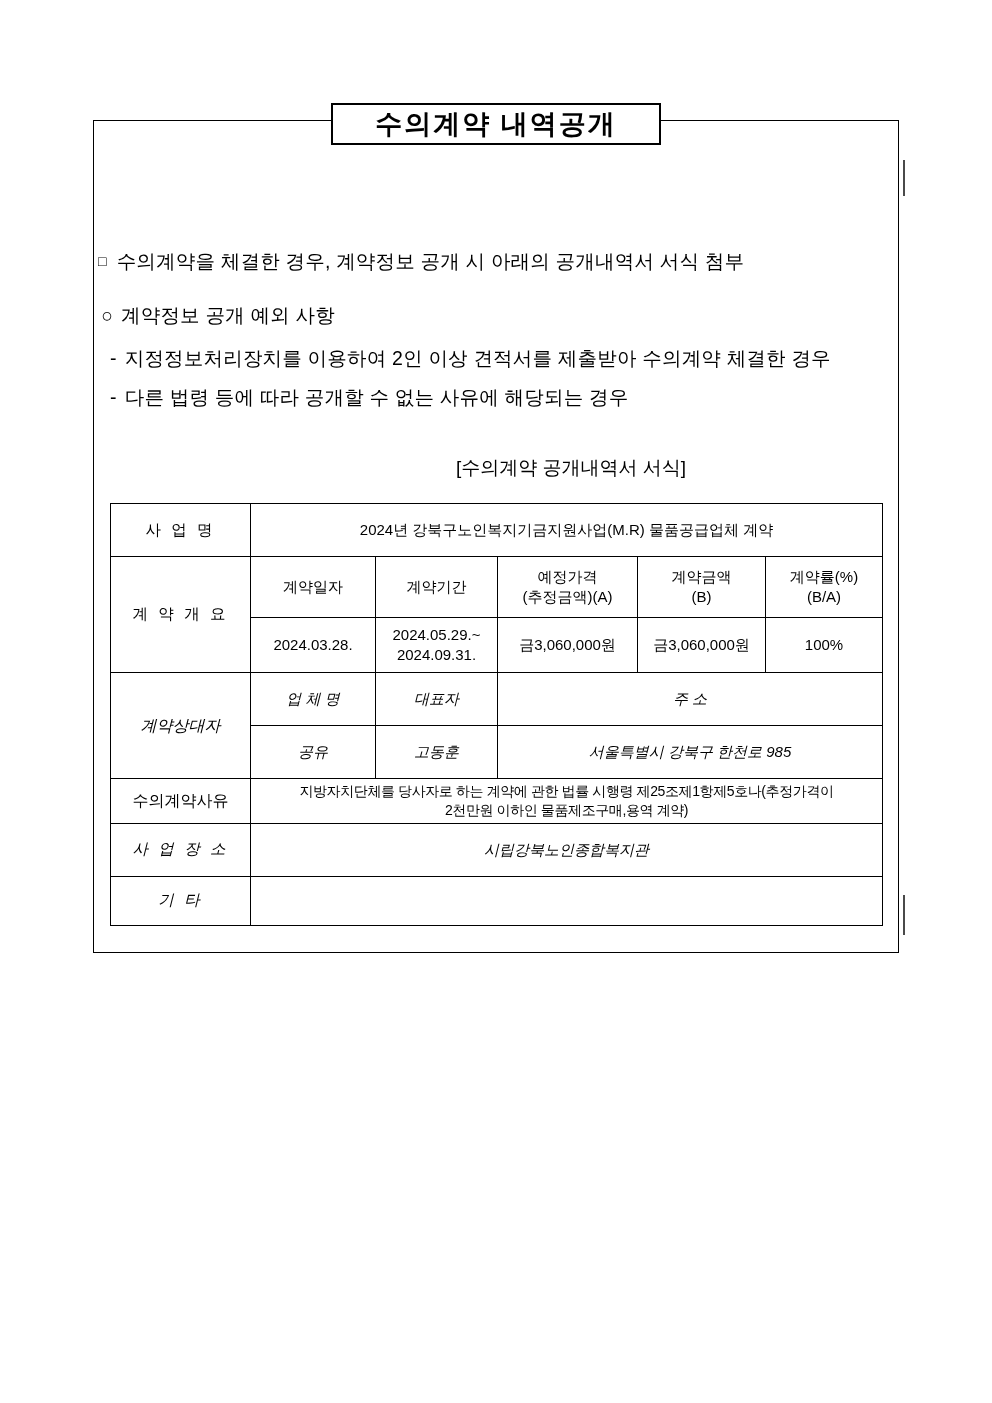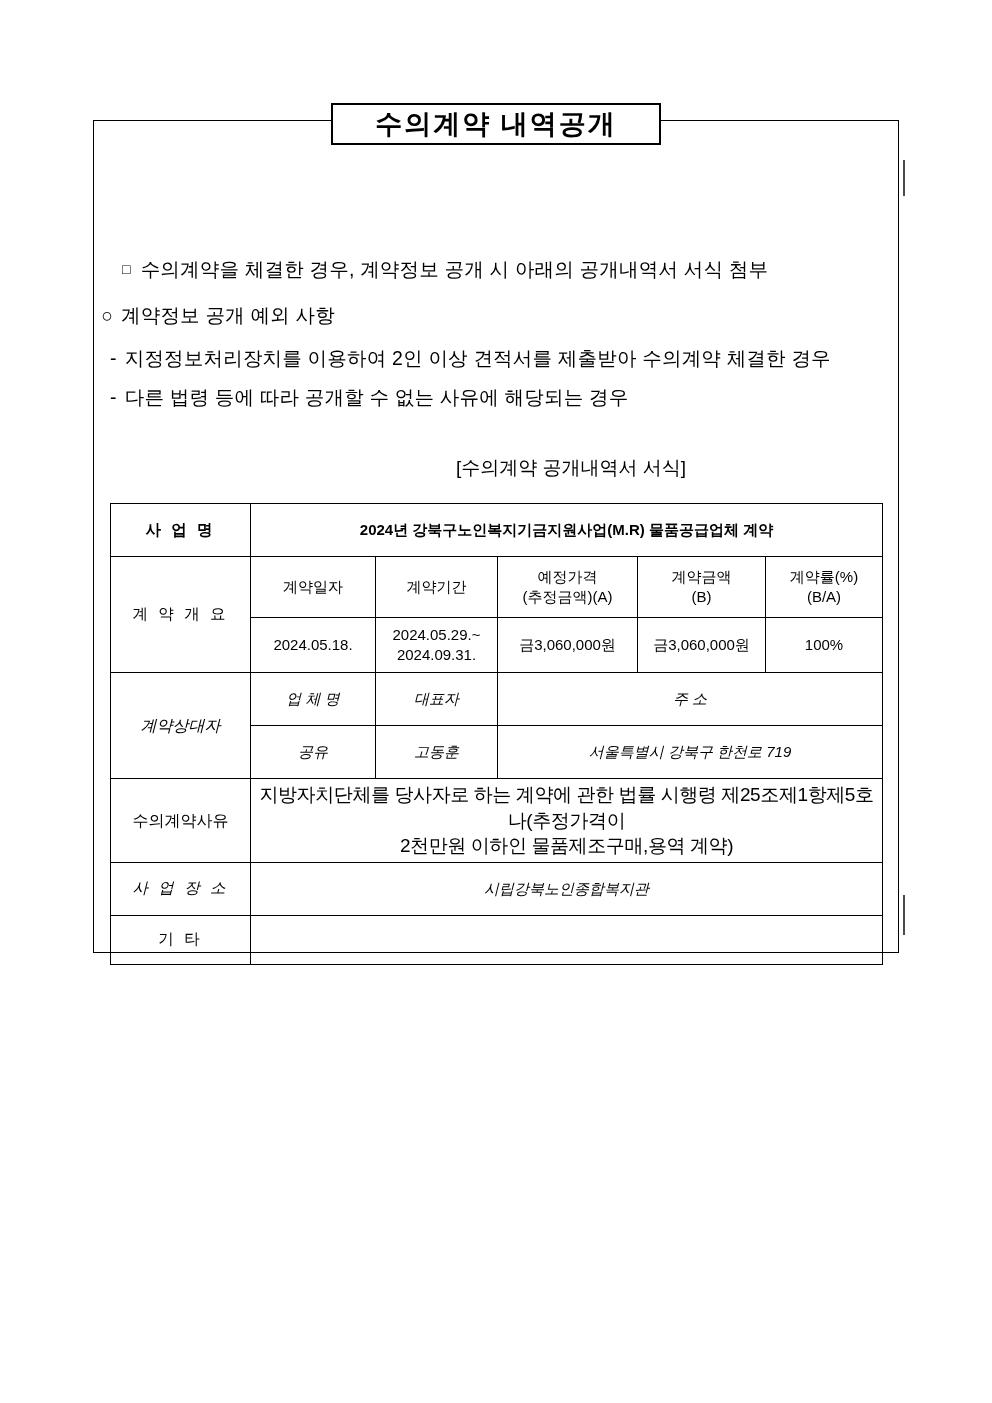--- a/index.html
+++ b/index.html
@@ -62,21 +62,21 @@
     left: 93px;
     top: 240px;
     width: 806px;
   }
   .bullet-line {
     font-size: 19.5px;
     letter-spacing: 0.2px;
     white-space: nowrap;
     color: #000;
   }
-  .b1 { position: absolute; left: 5px;  top: 16px; margin-left: 24px; }
+  .b1 { position: absolute; left: 5px;  top: 8px; }
   .b1 .marker { font-size: 14px; vertical-align: 2px; margin-right: 10px; }
   .b2 { position: absolute; left: 8px;  top: 62px; }
   .b2 .marker { margin-right: 8px; }
   .b3 { position: absolute; left: 17px; top: 105px; text-align: center; }
   .b3 .marker { margin-right: 8px; }
   .b4 { position: absolute; left: 17px; top: 144px; }
   .b4 .marker { margin-right: 8px; }
 
   .form-caption {
     position: absolute;
@@ -107,32 +107,32 @@
   .lbl {
     font-size: 15.5px;
     letter-spacing: 3px;
   }
   .lbl-tight {
     font-size: 16px;
     letter-spacing: 0px;
   }
   .h-row td { height: 54px; }
   .v-row td { height: 48px; }
-  .row-sabeop td { height: 46px; font-weight: bold; }
+  .row-sabeop td { height: 46px; }
   .two-line { line-height: 1.45; }
   .reason-cell {
     text-align: left;
-    font-size: 19px;
+    font-size: 14px;
     line-height: 1.45;
     padding: 4px 6px;
     letter-spacing: -0.4px;
     margin-top: 28px;
   }
   .row-small td { height: 46px; font-style: italic; }
-  .row-etc td { height: 42px; }
+  .row-etc td { height: 42px; font-style: italic; }
 
   
   .edge-mark {
     position: absolute;
     background: #4a4a4a;
     width: 2px;
   }
 </style>
 </head>
 <body>
@@ -192,41 +192,41 @@
           <div>계약금액</div>
           <div>(B)</div>
         </td>
         <td class="two-line">
           <div>계약률(%)</div>
           <div>(B/A)</div>
         </td>
       </tr>
 
       <tr class="v-row">
-        <td>2024.05.18.</td>
+        <td>2024.03.28.</td>
         <td class="two-line">
           <div>2024.05.29.~</div>
           <div>2024.09.31.</div>
         </td>
         <td>금3,060,000원</td>
         <td>금3,060,000원</td>
         <td>100%</td>
       </tr>
 
       <tr class="row-small">
         <td class="lbl-tight" rowspan="2">계약상대자</td>
         <td>업 체 명</td>
         <td>대표자</td>
         <td colspan="3">주                  소</td>
       </tr>
 
       <tr class="row-small">
         <td>공유</td>
         <td>고동훈</td>
-        <td colspan="3">서울특별시 강북구 한천로 719</td>
+        <td colspan="3">서울특별시 강북구 한천로 985</td>
       </tr>
 
       <tr>
         <td class="lbl-tight">수의계약사유</td>
         <td colspan="5" class="reason-cell">
           <div>지방자치단체를 당사자로 하는 계약에 관한 법률 시행령 제25조제1항제5호나(추정가격이</div>
           <div>2천만원 이하인 물품제조구매,용역 계약)</div>
         </td>
       </tr>
 

